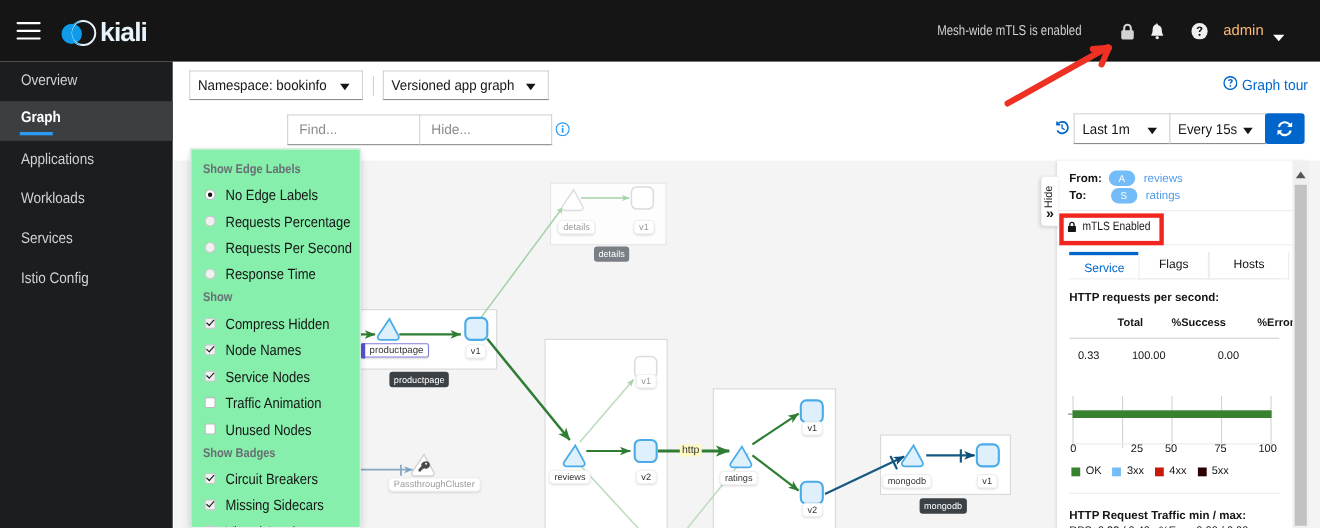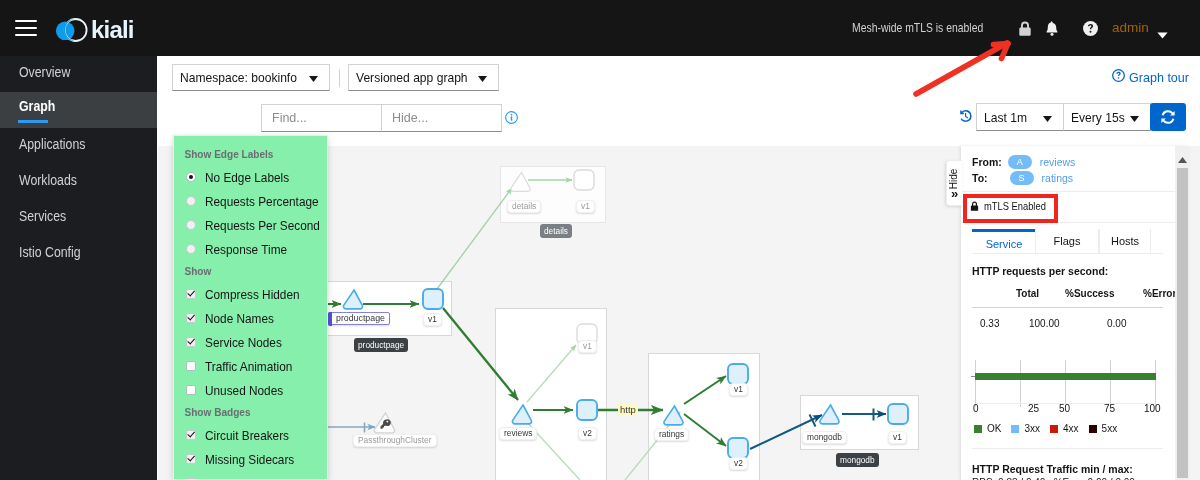--- a/index.html
+++ b/index.html
@@ -14,21 +14,21 @@
   .ham span{position:absolute;left:0;width:22px;height:2px;background:#fff;border-radius:1px;}
   .ham span:nth-child(1){top:2px}
   .ham span:nth-child(2){top:9px}
   .ham span:nth-child(3){top:16px}
   .brand{position:absolute;left:55px;top:15px;height:32px;display:flex;align-items:center;}
   .brand-text{font-size:24px;color:#e7f4fb;font-weight:700;letter-spacing:-0.8px;margin-left:2px;line-height:1;position:relative;top:-1px;}
   .mh-right{position:absolute;left:0;top:0;width:1200px;height:56px;}
   .mh-note{position:absolute;left:852px;top:21px;color:#d2d2d2;font-size:13px;line-height:14px;
            display:inline-block;transform:scaleX(.80);transform-origin:left center;white-space:nowrap;}
   .mh-icon{position:absolute;display:flex;align-items:center;justify-content:center;cursor:pointer;}
-  .mh-user{position:absolute;left:1112px;top:21px;color:#a16207;font-size:13.5px;line-height:14px;cursor:pointer;}
+  .mh-user{position:absolute;left:1112px;top:21px;color:#fdba74;font-size:13.5px;line-height:14px;cursor:pointer;}
   .mh-caret{position:absolute;left:1157px;top:25px;cursor:pointer;}
 
   
   .sidebar{position:absolute;left:0;top:56px;width:157px;height:424px;background:#1b1d21;z-index:30;}
   .nav-item{height:36px;display:flex;align-items:center;padding-left:19px;color:#d2d2d2;font-size:14px;cursor:pointer;position:relative;}
   .nav-item span{display:inline-block;transform:scaleX(.88);transform-origin:left center;white-space:nowrap;position:relative;top:-2px;}
   .nav-item.active{background:#3c3f42;color:#fff;font-weight:700;}
   .nav-item.active span{top:-4px;}
   .nav-item.active:after{content:"";position:absolute;left:18px;bottom:5px;width:30px;height:3px;background:#2b9af3;}
 
@@ -206,21 +206,21 @@
             <path d="M2.0 4.4V3.1a2.5 2.5 0 0 1 5 0v1.3h.25c.5 0 .9.4.9.9v3.6c0 .5-.4.9-.9.9H1.75c-.5 0-.9-.4-.9-.9V5.3c0-.5.4-.9.9-.9zm1.2 0h2.6V3.1a1.3 1.3 0 0 0-2.6 0z" fill="#151515"></path>
           </svg>
       </span>
       <span>mTLS Enabled</span>
     </div>
     <div class="sp-div" style="left:0;top:76px;width:214px;"></div>
     <div class="sp-tab active" style="left:11px;top:83px;width:64px;">
       <span>Service</span></div>
     <div class="sp-tab" style="left:74px;top:83px;width:64px;">
       <span>Flags</span></div>
-    <div class="sp-tab" style="left:138px;top:83px;width:52px;">
+    <div class="sp-tab" style="left:138px;top:83px;width:73px;">
       <span>Hosts</span></div>
     <div class="sp-div" style="left:11px;top:107px;width:191px;"></div>
     <div class="sp-h" style="left:11px;top:119px;">HTTP requests per second:</div>
     <div class="sp-th" style="left:19px;top:142px;">Total</div>
     <div class="sp-th" style="left:68px;top:142px;">%Success</div>
     <div class="sp-th" style="left:146px;top:142px;">%Error</div>
     <div class="sp-div" style="left:11px;top:161px;width:191px;background:#d2d2d2;"></div>
     <div class="sp-td" style="left:19px;top:172px;">0.33</div>
     <div class="sp-td" style="left:68px;top:172px;">100.00</div>
     <div class="sp-td" style="left:146px;top:172px;">0.00</div>

